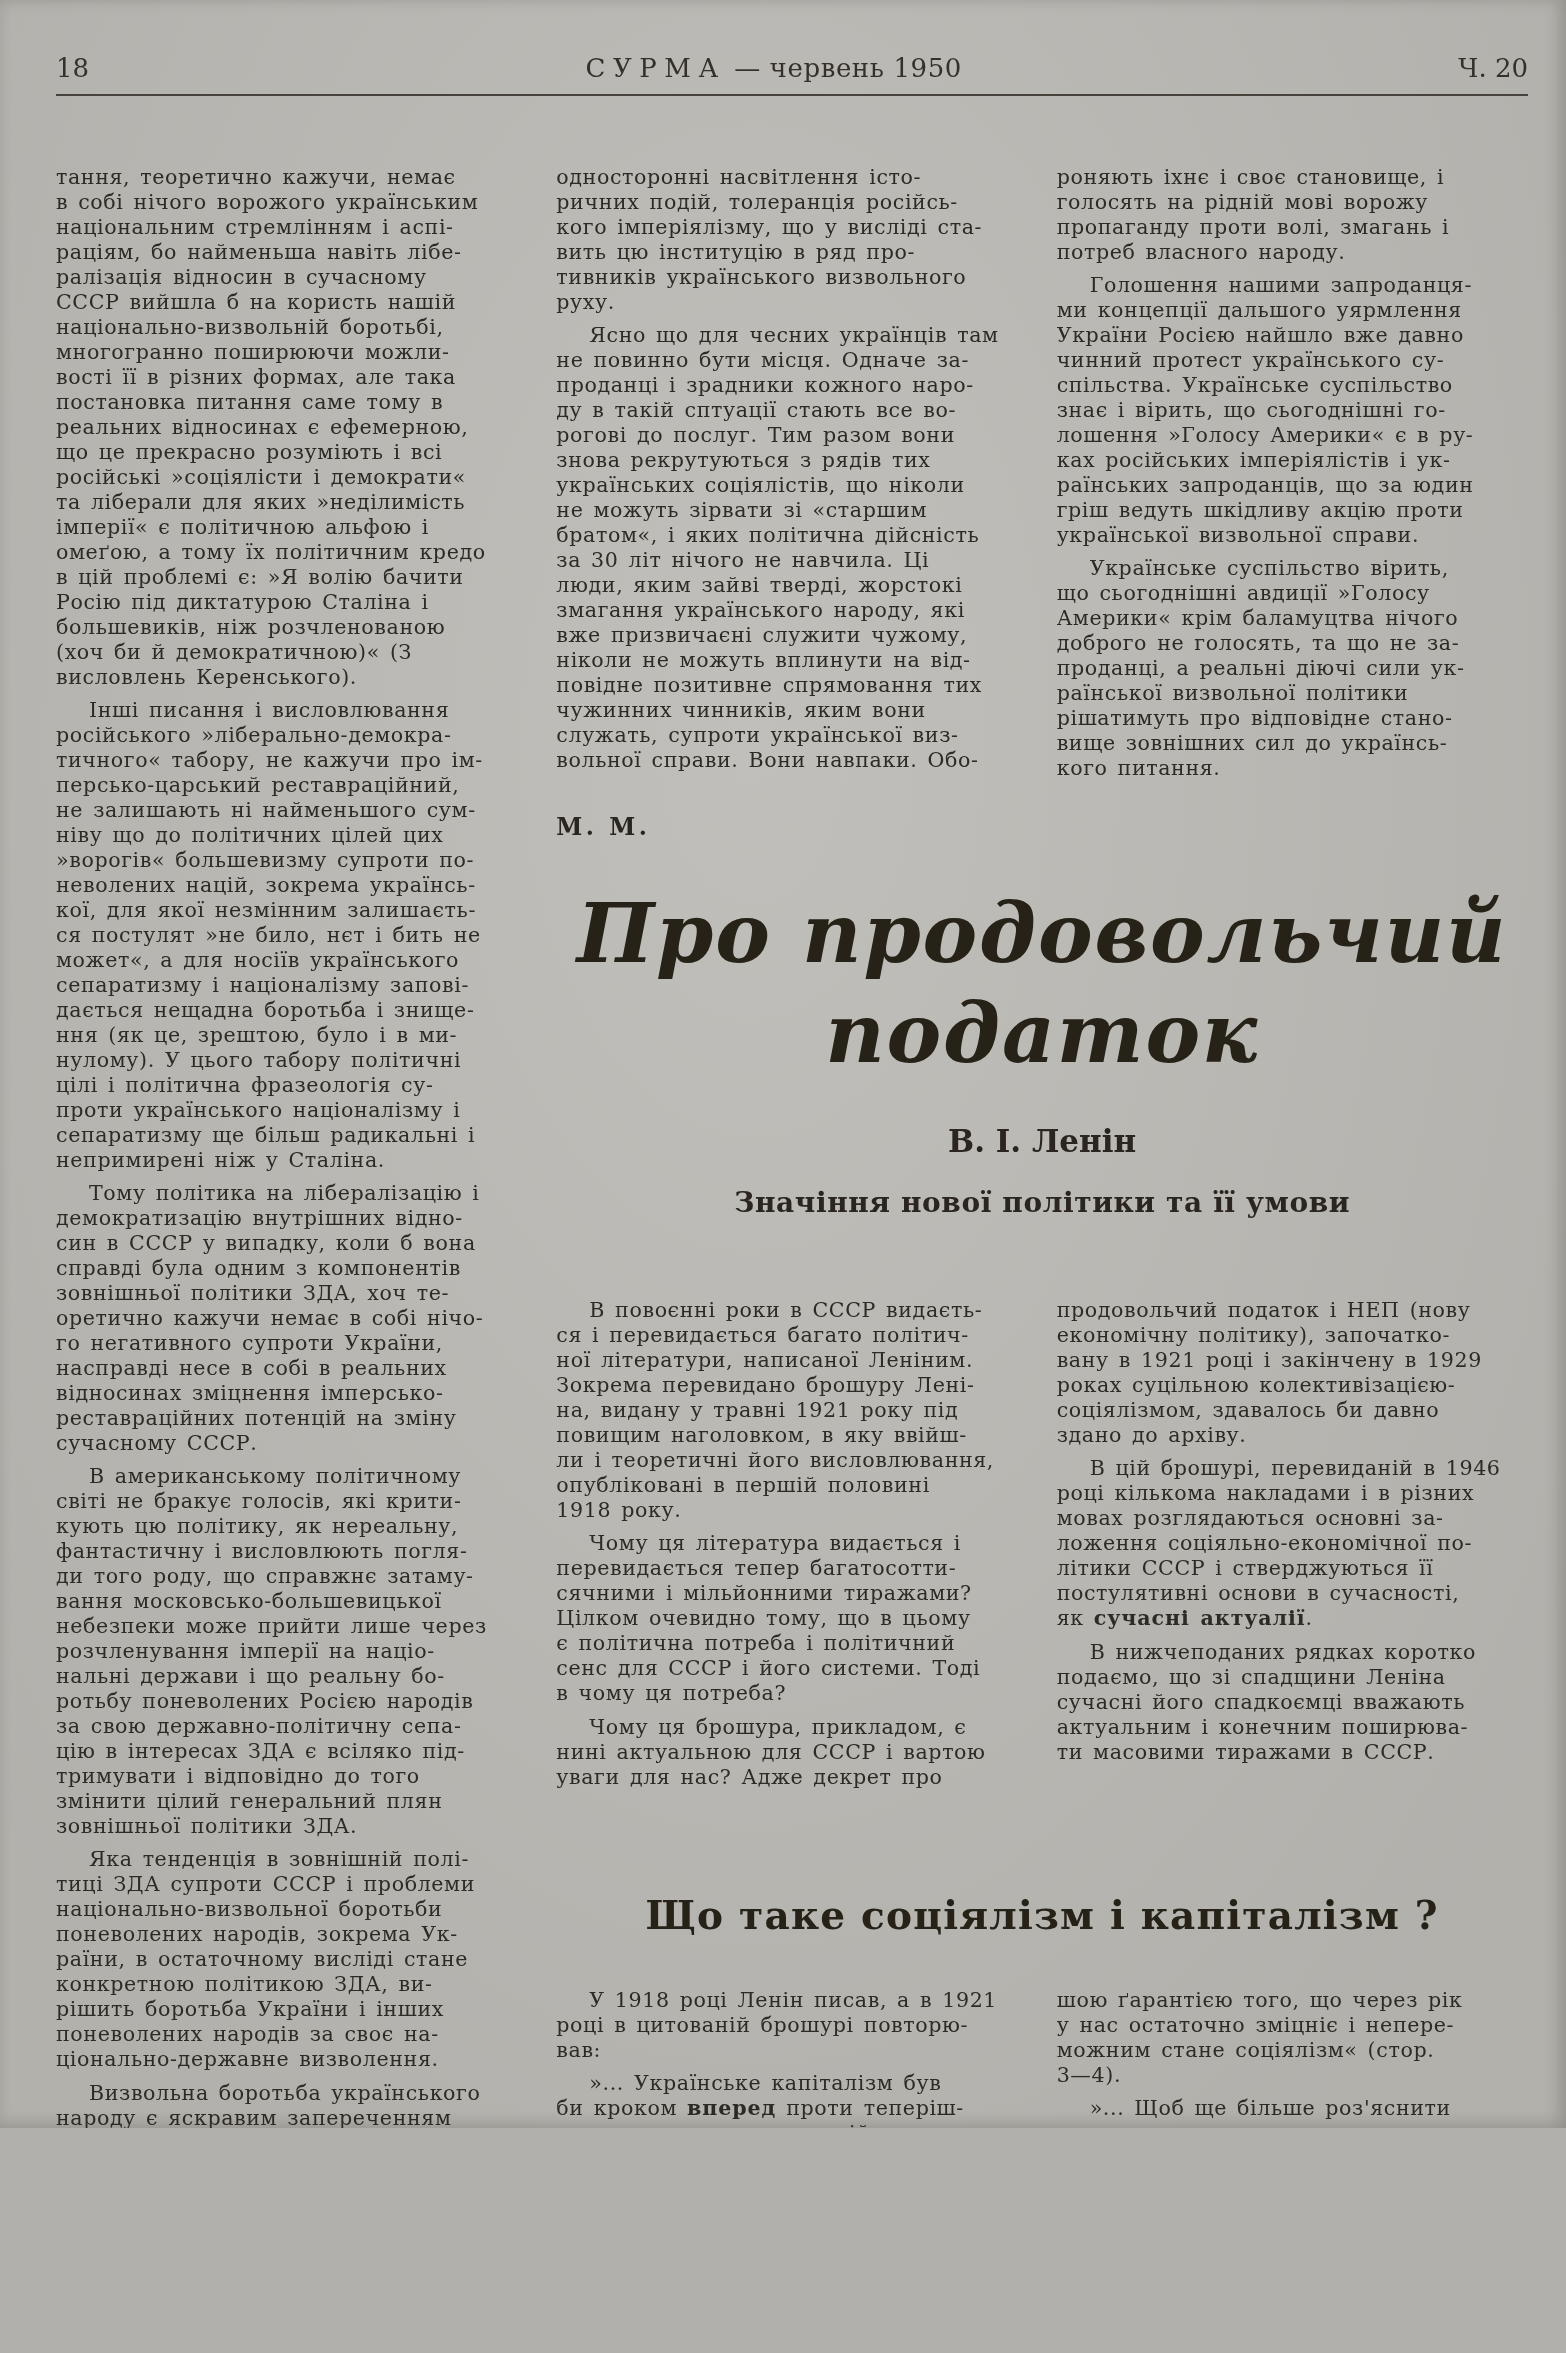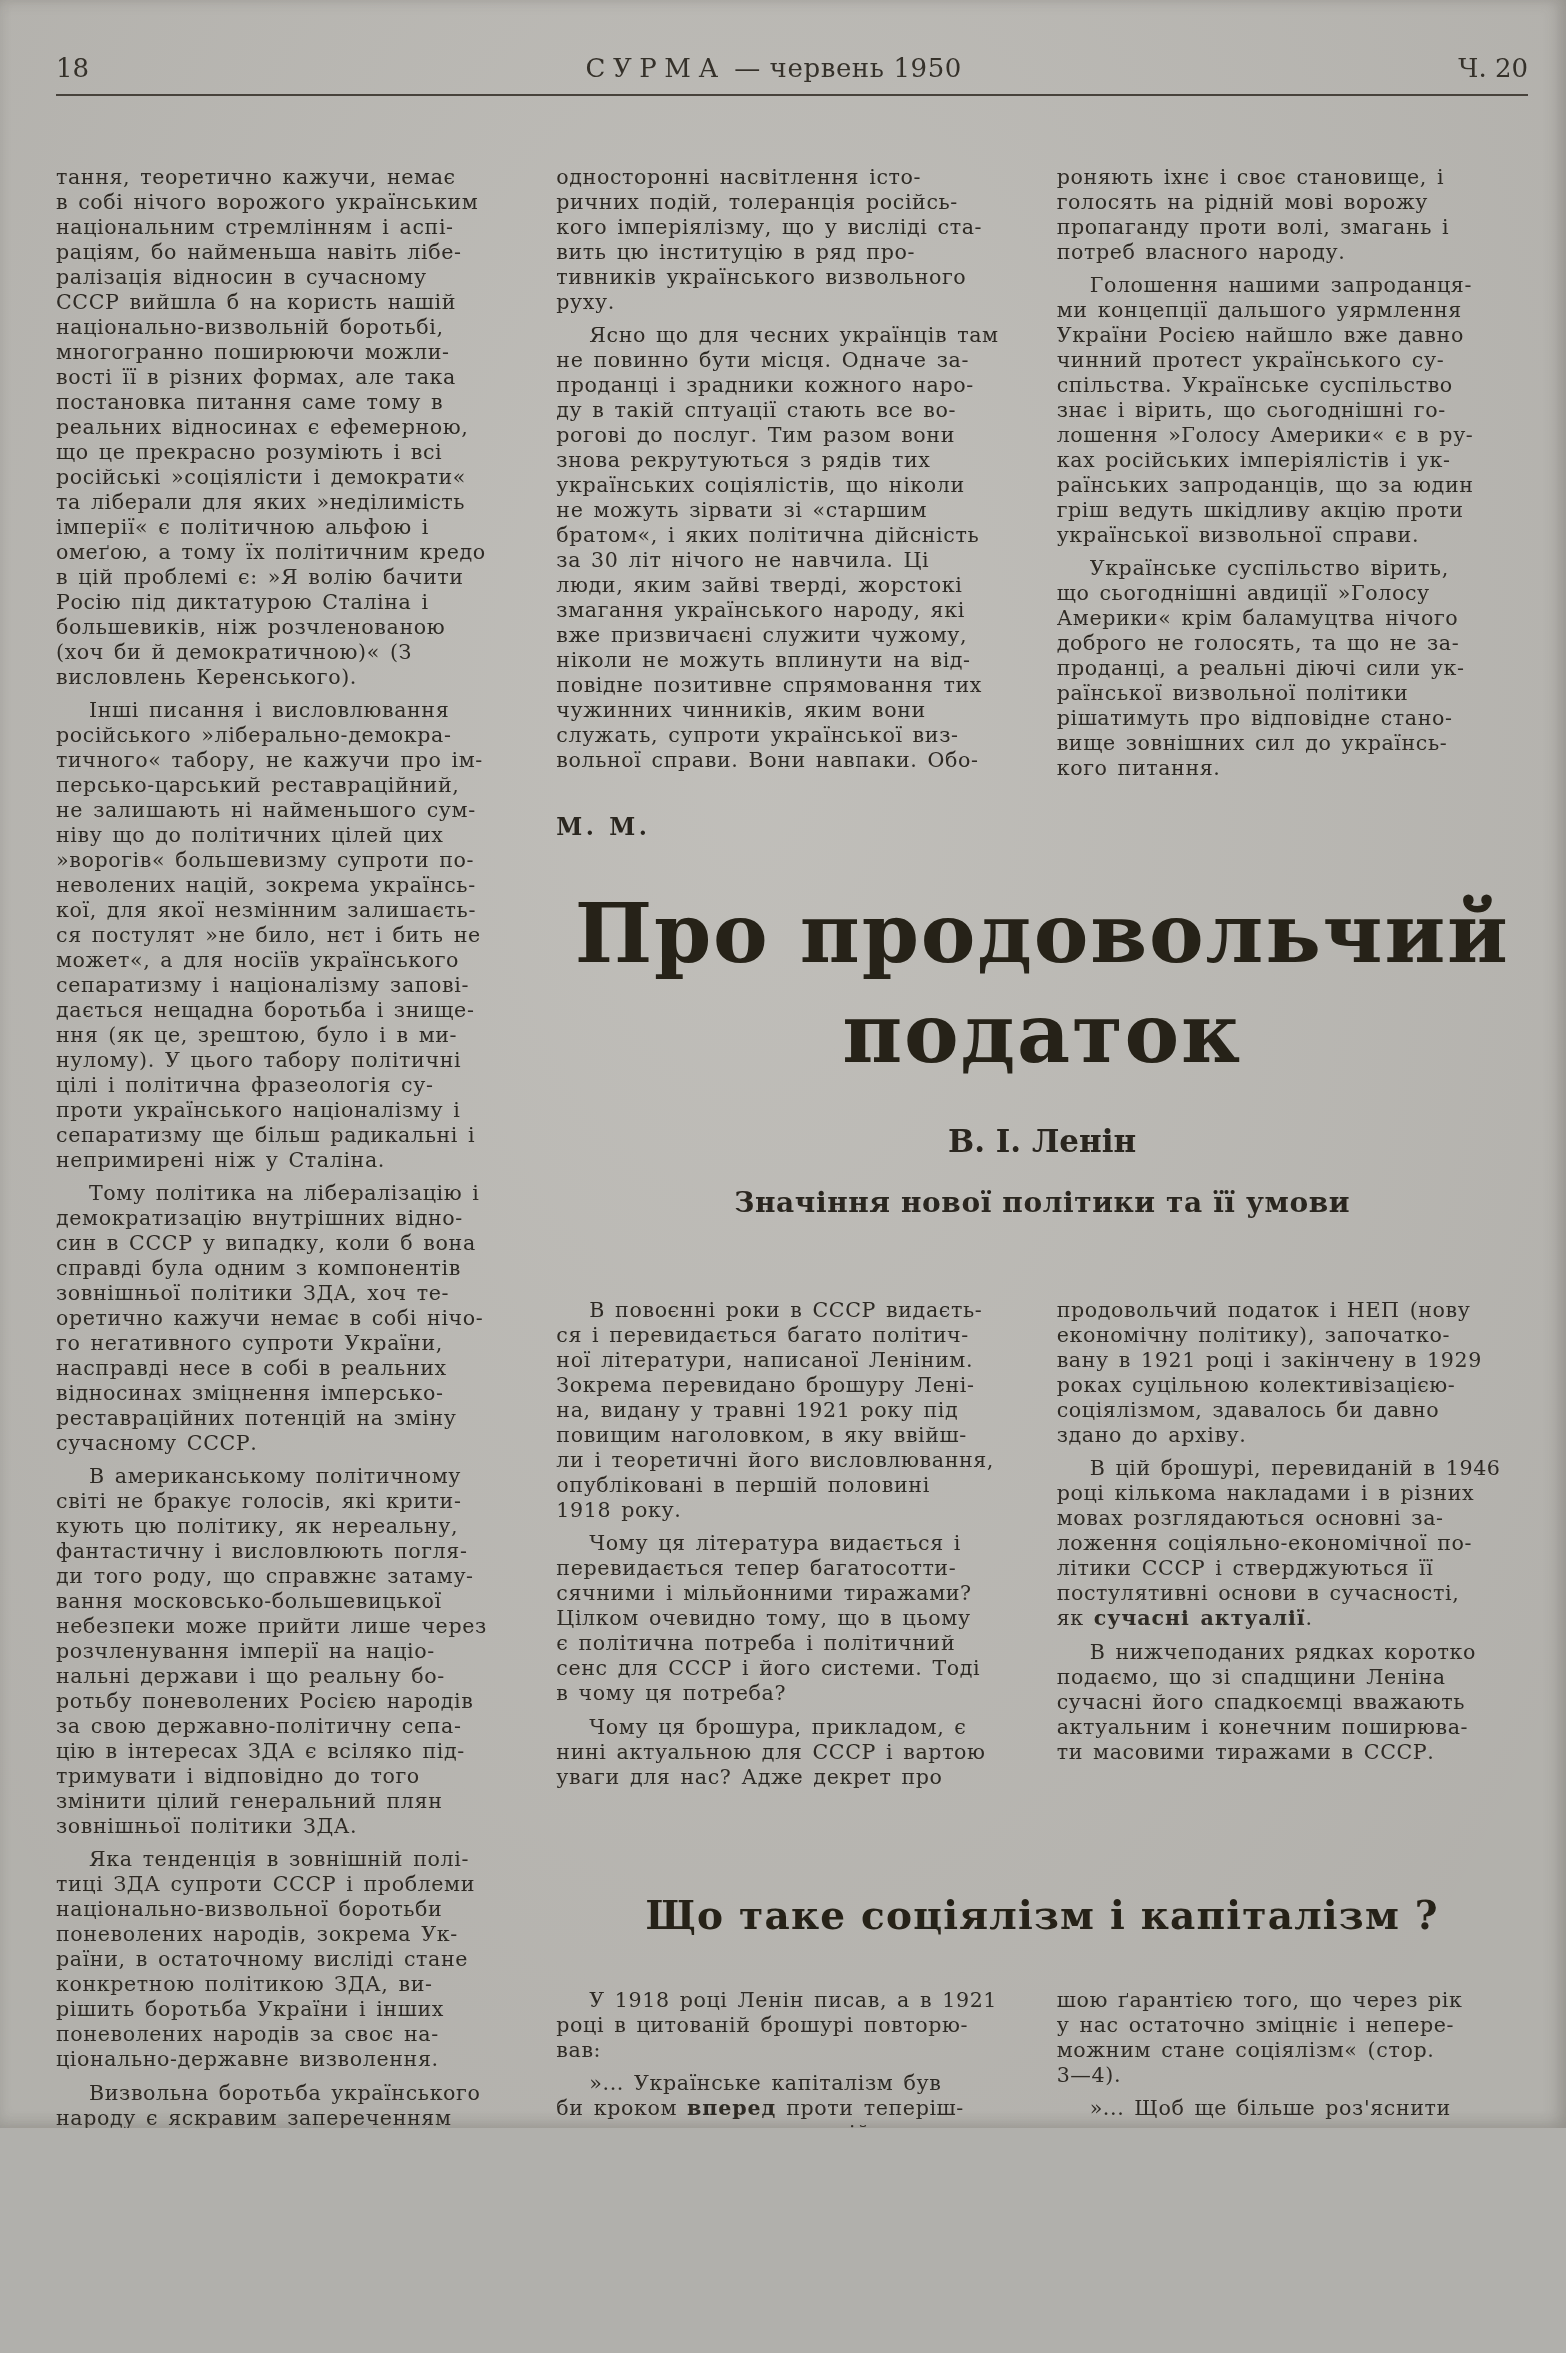--- a/index.html
+++ b/index.html
@@ -65,20 +65,21 @@
   p.body b { letter-spacing: 0.9px; }
 
   .mm { text-align: left; font-weight: bold; font-size: 23.5px; letter-spacing: 3.5px; margin: 0; color: #2a261f; }
   h1.title {
     font-weight: bold;
     font-size: 82px;
     line-height: 100px;
     letter-spacing: 1.8px;
     margin: 42px 0 0 0;
     color: #262218;
+    font-style: italic;
   }
   .byline   { font-weight: bold; font-size: 31px; margin-top: 40px; color: #2a261f; }
   .subtitle { font-weight: bold; font-size: 28px; letter-spacing: 0.6px; margin-top: 27px; color: #2a261f; }
   h2.sec-heading {
     font-weight: bold;
     font-size: 39px;
     letter-spacing: 1.2px;
     margin: 0;
     color: #262218;
   }

